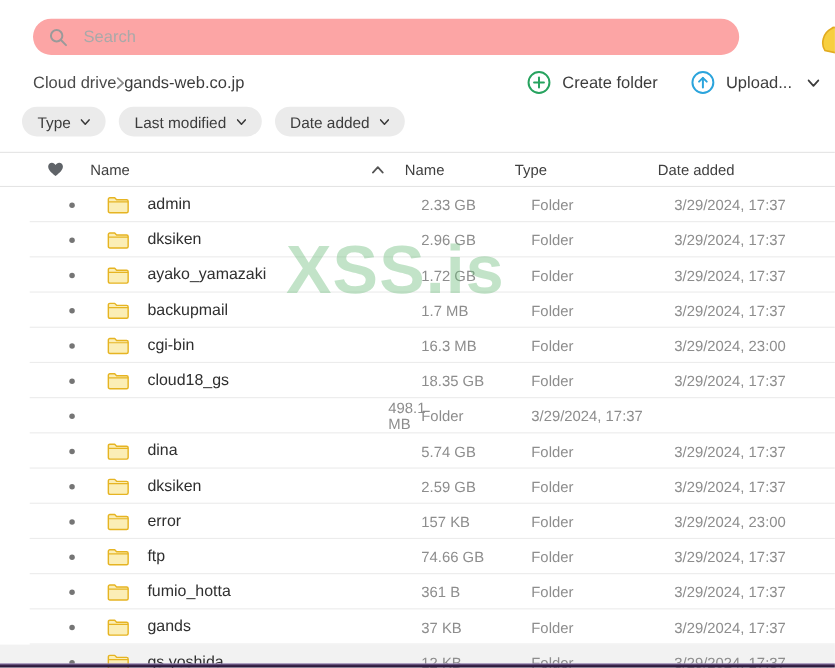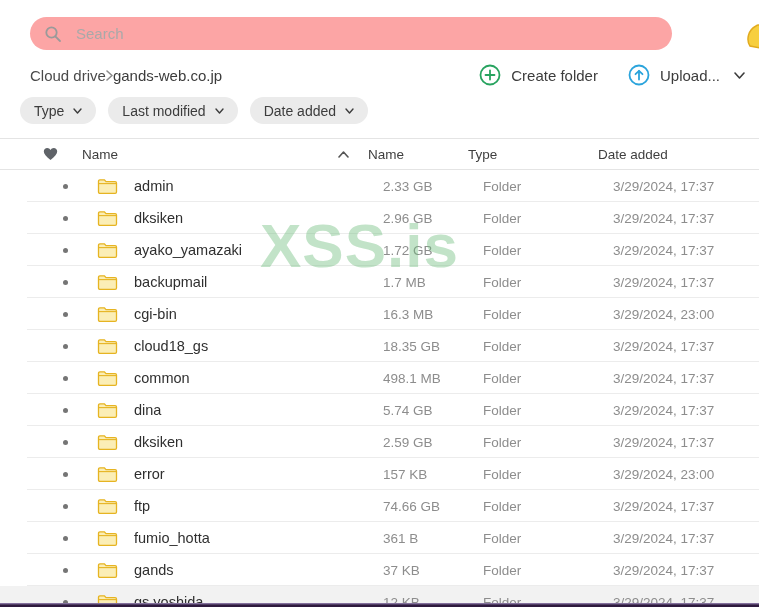--- a/index.html
+++ b/index.html
@@ -271,29 +271,20 @@
       <span class="name-text">cloud18_gs</span>
     </span>
     <span></span>
     <span class="cell-sub size-text">18.35 GB</span>
     <span class="cell-sub type-text">Folder</span>
     <span class="cell-sub date-text">3/29/2024, 17:37</span>
   </div>
 
   <div class="row">
     <span class="fav-dot"></span>
-    <span class="cell-name">
-      <span>
-        <svg width="21" height="17" viewBox="0 0 21 17">
-          <path d="M1.5 3.2 C1.5 2.4 2.1 1.8 2.9 1.8 L7.3 1.8 L9 3.6 L18.1 3.6 C18.9 3.6 19.5 4.2 19.5 5 L19.5 14 C19.5 14.8 18.9 15.4 18.1 15.4 L2.9 15.4 C2.1 15.4 1.5 14.8 1.5 14 Z" fill="#fbeeb6" stroke="#e6b422" stroke-width="1.3" stroke-linejoin="round"></path>
-          <line x1="1.5" y1="5.6" x2="19.5" y2="5.6" stroke="#e6b422" stroke-width="1.1"></line>
-        </svg>
-      </span>
-      <span class="name-text">common</span>
-    </span>
     <span></span>
     <span class="cell-sub size-text">498.1 MB</span>
     <span class="cell-sub type-text">Folder</span>
     <span class="cell-sub date-text">3/29/2024, 17:37</span>
   </div>
 
   <div class="row">
     <span class="fav-dot"></span>
     <span class="cell-name">
       <span>

